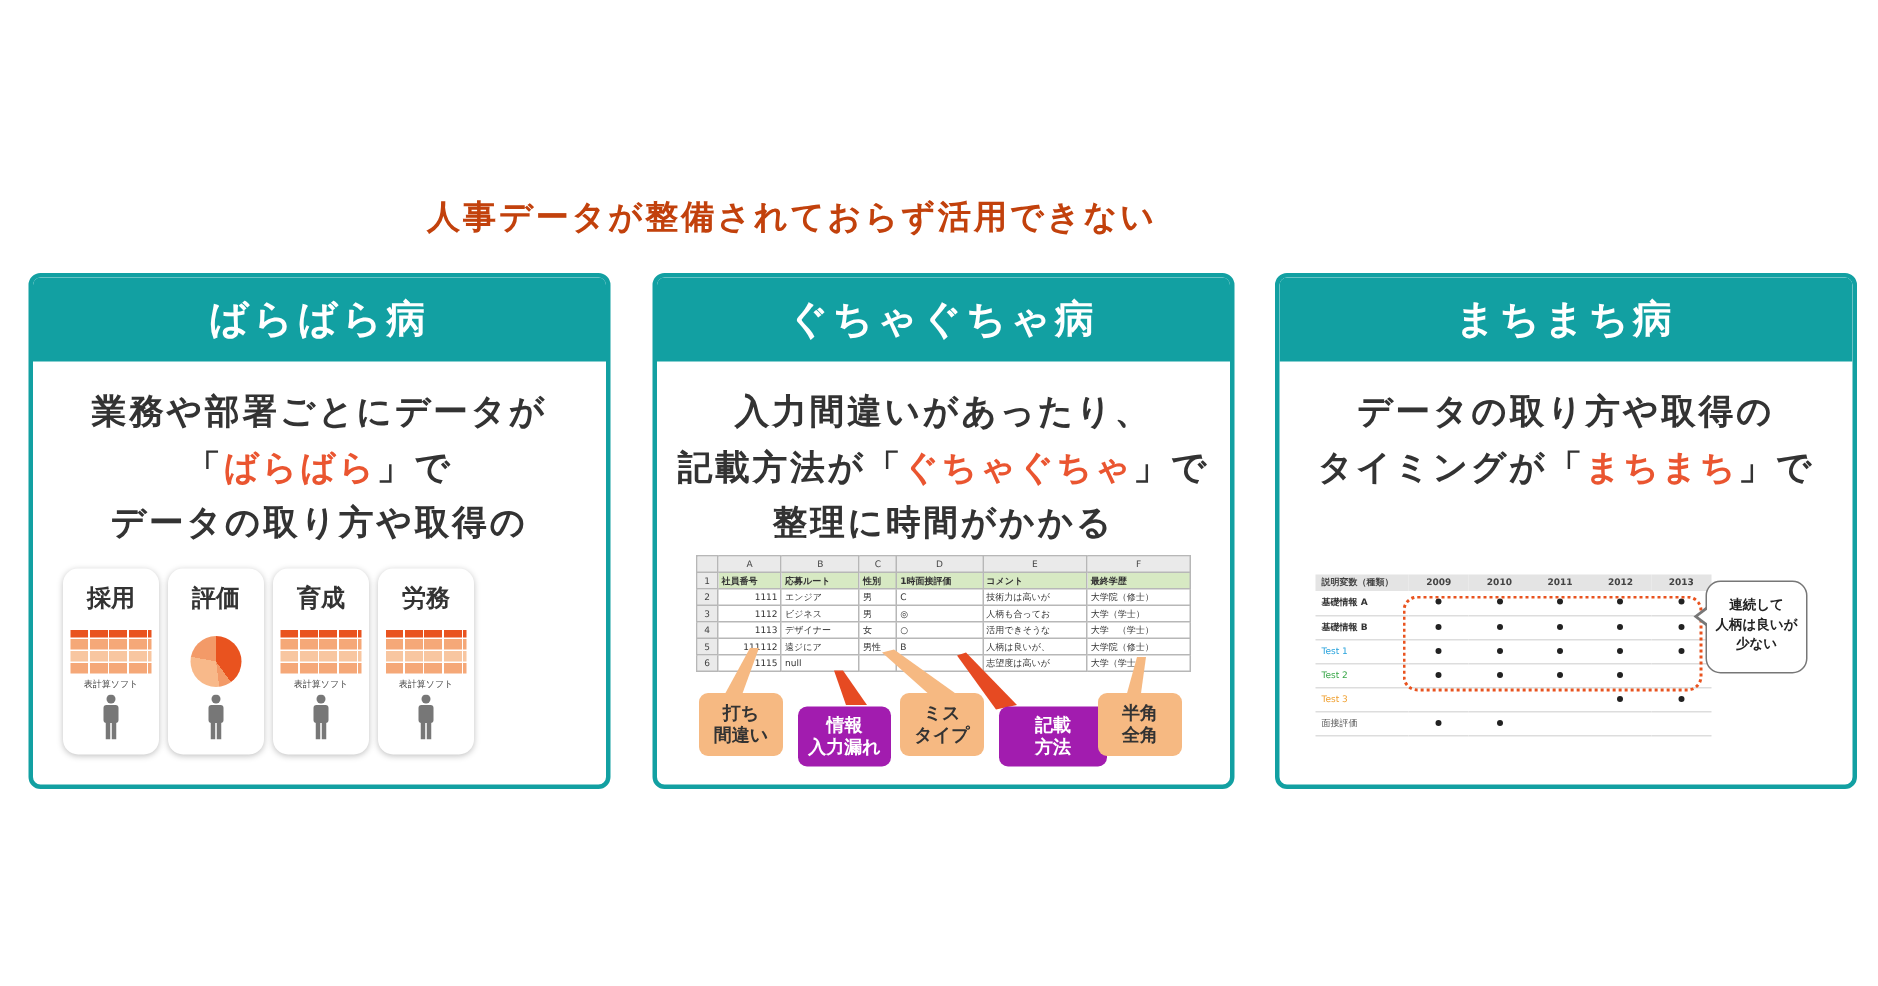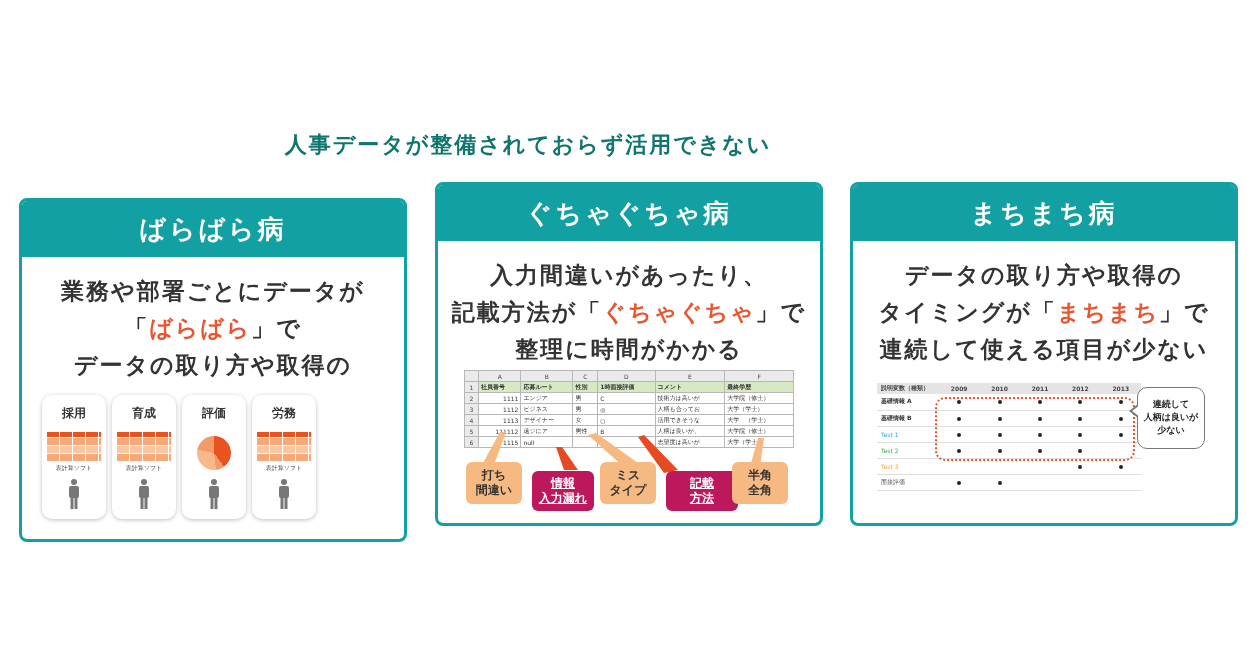--- a/index.html
+++ b/index.html
@@ -2,21 +2,21 @@
 <html><head>
 <meta charset="utf-8">
 <style>
   * { box-sizing: border-box; margin: 0; padding: 0; }
   body {
     width: 1252px; height: 657px; background: #ffffff; position: relative; overflow: hidden;
     font-family: "DejaVu Sans", "Liberation Sans", sans-serif; color: #333333;
   }
   .main-title {
     position: absolute; top: 130px; left: 0; width: 1056px; text-align: center;
-    font-size: 22px; font-weight: bold; color: #0f766e; letter-spacing: 2px;
+    font-size: 22px; font-weight: bold; color: #c2410c; letter-spacing: 2px;
   }
   .card {
     position: absolute; top: 182px; width: 388px; height: 344px;
     border: 3px solid #12a0a2; border-radius: 8px; background: #fff; overflow: hidden;
   }
   .card-header {
     height: 56px; background: #12a0a2; color: #ffffff; text-align: center;
     font-size: 26px; font-weight: bold; line-height: 56px; letter-spacing: 3px;
   }
   .card-desc {
@@ -24,21 +24,21 @@
     color: #333; margin-top: 16px; letter-spacing: 2px;
   }
   .hl { color: #ea5530; }
 
   
   .panels { position: absolute; top: 194px; left: 20px; display: flex; gap: 6px; }
   .panel {
     width: 64px; height: 124px; border-radius: 10px; background: #fff;
     box-shadow: 0 1px 4px rgba(0,0,0,0.25); position: relative; text-align: center;
   }
-  .panel-label { font-size: 12px; font-weight: bold; color: #333; margin-top: 10px; }
+  .panel-label { font-size: 16px; font-weight: bold; color: #333; margin-top: 10px; }
   .sheet { width: 54px; margin: 10px auto 0; }
   .sheet .r { height: 7px; margin-bottom: 1px; background: repeating-linear-gradient(90deg,#f5a878 0 12px,#fff 12px 13px); }
   .sheet .r.top { background: repeating-linear-gradient(90deg,#e9531f 0 12px,#fff 12px 13px); height: 5px; }
   .sheet .r.alt { background: repeating-linear-gradient(90deg,#f8c6a0 0 12px,#fff 12px 13px); }
   .soft { font-size: 6px; color: #444; margin-top: 3px; }
   .person { position: absolute; left: 50%; bottom: 10px; transform: translateX(-50%); }
   .bars { display: flex; align-items: flex-end; gap: 3px; height: 44px; justify-content: center; margin-top: 10px; margin-left: -6px; }
   .bars div { width: 3px; }
   .pie { width: 34px; height: 34px; border-radius: 50%; margin: 14px auto 0;
     background: conic-gradient(#e9531f 0 40%, #f39a68 40% 48%, #f8b98a 48% 78%, #f39a68 78% 100%); }
@@ -47,21 +47,21 @@
   .sheet2 { position: absolute; top: 185px; left: 26px; width: 330px; font-size: 6px; border-collapse: collapse; }
   .sheet2 td { border: 1px solid #b7b7b7; height: 11px; padding: 0 2px; white-space: nowrap; overflow: hidden; }
   .sheet2 .colhead td { background: #eaeaea; text-align: center; color: #444; }
   .sheet2 .rownum { background: #eaeaea; text-align: center; width: 14px; color: #444; }
   .sheet2 .hdr td.g { background: #d7e9c3; font-weight: bold; }
   .tag {
     position: absolute; border-radius: 6px; font-size: 12px; font-weight: bold; text-align: center;
     line-height: 15px; display: flex; align-items: center; justify-content: center;
   }
   .tag.light { background: #f6b982; color: #333; }
-  .tag.dark { background: #be185d; color: #fff; text-decoration: underline; }
+  .tag.dark { background: #a21caf; color: #fff; }
   .arrow-svg { position: absolute; left: 0; top: 0; pointer-events: none; }
 
   
   .grid3 { position: absolute; top: 198px; left: 24px; width: 264px; font-size: 6px; border-collapse: collapse; }
   .grid3 td { height: 16px; border-bottom: 1px solid #dddddd; text-align: center; }
   .grid3 td.lbl { text-align: left; padding-left: 4px; width: 62px; font-weight: bold; color: #333; }
   .grid3 .head td { background: #e4e4e4; height: 11px; font-weight: bold; color: #444; border-bottom: none; }
   .dot { display: inline-block; width: 4px; height: 4px; border-radius: 50%; background: #222; }
   .dash-box { position: absolute; top: 212px; left: 82px; width: 200px; height: 64px;
     border: 2px dotted #e9531f; border-radius: 10px; }
@@ -77,21 +77,21 @@
   .bubble:after {
     content: ""; position: absolute; left: -6px; top: 17px; width: 0; height: 0;
     border-top: 6px solid transparent; border-bottom: 6px solid transparent; border-right: 8px solid #fff;
   }
 </style>
 </head>
 <body>
 
 <div class="main-title">人事データが整備されておらず活用できない</div>
 
-<div class="card" style="left:19px;margin-top:16px;">
+<div class="card" style="left:19px;">
   <div class="card-header">ばらばら病</div>
   <div class="card-desc">
     <div>業務や部署ごとにデータが</div>
     <div><span>「</span><span class="hl">ばらばら</span><span>」で</span></div>
     <div>データの取り方や取得の</div>
   </div>
   <div class="panels">
     <div class="panel">
       <div class="panel-label">採用</div>
       <div class="sheet">
@@ -102,38 +102,38 @@
         </div>
       <div class="soft">表計算ソフト</div>
       <svg class="person" width="12" height="30" viewBox="0 0 12 30">
           <circle cx="6" cy="3" r="3" fill="#777"></circle>
           <rect x="1" y="7" width="10" height="12" rx="2" fill="#777"></rect>
           <rect x="2.5" y="18" width="3" height="12" fill="#777"></rect>
           <rect x="6.5" y="18" width="3" height="12" fill="#777"></rect>
         </svg>
     </div>
     <div class="panel">
-      <div class="panel-label">育成</div>
-      <div class="sheet">
-          <div class="r top"></div>
-          <div class="r"></div>
-          <div class="r alt"></div>
-          <div class="r"></div>
-        </div>
-      <div class="soft">表計算ソフト</div>
+      <div class="panel-label">評価</div>
+      <div class="pie"></div>
       <svg class="person" width="12" height="30" viewBox="0 0 12 30">
           <circle cx="6" cy="3" r="3" fill="#777"></circle>
           <rect x="1" y="7" width="10" height="12" rx="2" fill="#777"></rect>
           <rect x="2.5" y="18" width="3" height="12" fill="#777"></rect>
           <rect x="6.5" y="18" width="3" height="12" fill="#777"></rect>
         </svg>
     </div>
     <div class="panel">
-      <div class="panel-label">評価</div>
-      <div class="pie"></div>
+      <div class="panel-label">育成</div>
+      <div class="sheet">
+          <div class="r top"></div>
+          <div class="r"></div>
+          <div class="r alt"></div>
+          <div class="r"></div>
+        </div>
+      <div class="soft">表計算ソフト</div>
       <svg class="person" width="12" height="30" viewBox="0 0 12 30">
           <circle cx="6" cy="3" r="3" fill="#777"></circle>
           <rect x="1" y="7" width="10" height="12" rx="2" fill="#777"></rect>
           <rect x="2.5" y="18" width="3" height="12" fill="#777"></rect>
           <rect x="6.5" y="18" width="3" height="12" fill="#777"></rect>
         </svg>
     </div>
     <div class="panel">
       <div class="panel-label">労務</div>
       <div class="sheet">
@@ -254,21 +254,20 @@
       <span style="white-space:pre-line">半角
 全角</span>
     </div>
 </div>
 
 <div class="card" style="left:850px;">
   <div class="card-header">まちまち病</div>
   <div class="card-desc">
     <div>データの取り方や取得の</div>
     <div><span>タイミングが「</span><span class="hl">まちまち</span><span>」で</span></div>
-    <div>連続して使える項目が少ない</div>
   </div>
   <table class="grid3">
     <tbody>
         <tr class="head">
       <td class="lbl">説明変数（種類）</td>
       <td>2009</td>
       <td>2010</td>
       <td>2011</td>
       <td>2012</td>
       <td>2013</td>

